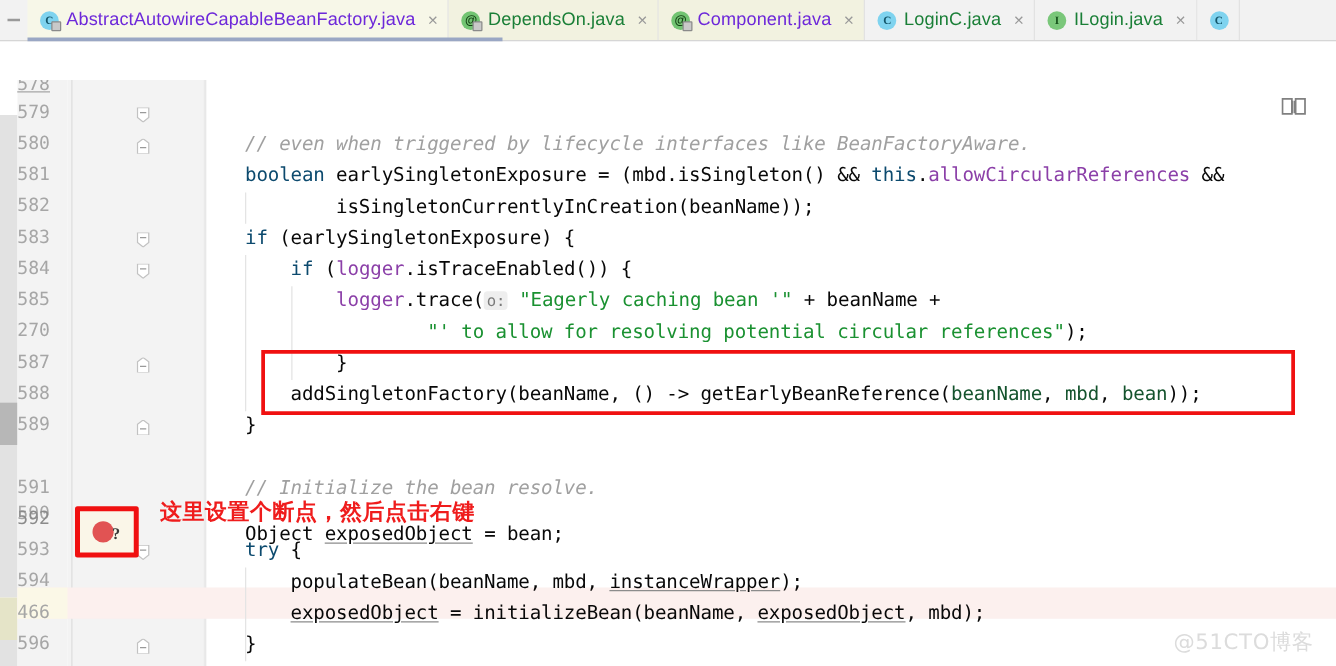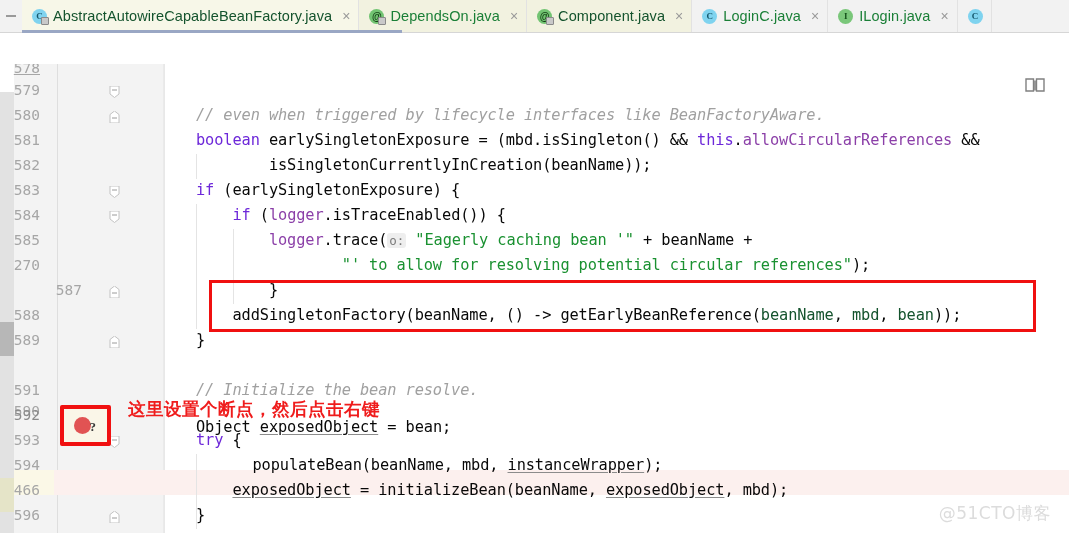--- a/index.html
+++ b/index.html
@@ -25,21 +25,21 @@
     display:flex;align-items:center;gap:6px;padding:0 8px 0 10px;
     font-size:15px;color:#2b2b2b;white-space:nowrap;position:relative;
     border-right:1px solid #e2e2e2;
   }
   .tab.active{background:#f7f7e8;}
   .tab.yellowish{background:#f2f2e0;}
   .tab.plain{background:#f2f2f2;}
   .tab .label{font-size:14.5px;letter-spacing:.1px;}
   .tab.active .label{color:#1d1d1d;}
   .tab .label.green{color:#1a7f37;}
-  .tab .label.dark{color:#14532d;}
+  .tab .label.dark{color:#6d28d9;}
   .tab .close{
     color:#999;font-size:14px;margin-left:4px;line-height:1;
   }
   .icon-c,.icon-i{
     width:15px;height:15px;border-radius:50%;
     display:inline-flex;align-items:center;justify-content:center;
     font-size:9px;font-weight:bold;font-family:"Liberation Serif",serif;
     flex:0 0 auto;
   }
   .icon-c{background:#7fd3ef;color:#14566b;}
@@ -109,21 +109,21 @@
     position:absolute;left:109px;width:11px;height:11px;
   }
   .fold svg{display:block;}
 
   .code{
     position:absolute;left:196px;
     font-family:"DejaVu Sans Mono","Liberation Mono",monospace;
     font-size:15.3px;color:#080808;white-space:pre;letter-spacing:-0.1px;
   }
   .cmt{color:#a0a0a0;font-style:italic;}
-  .kw{color:#6d28d9;}
+  .kw{color:#0c4a6e;}
   .str{color:#1a9131;}
   .fld{color:#8b3fa8;}
   .param{color:#14532d;}
   .under{text-decoration:underline;text-decoration-color:#8c8c8c;text-underline-offset:2px;}
   .hint{
     background:#eeeeee;color:#7a7a7a;border-radius:3px;padding:0 2px;
     font-size:12.5px;font-family:"DejaVu Sans Mono","Liberation Mono",monospace;
   }
 
   
@@ -267,21 +267,21 @@
     <div class="iguide" style="left:196px;top:140px;height:125px;"></div>
     <div class="code" style="top:142px;">    <span class="kw">if</span> (<span class="fld">logger</span>.isTraceEnabled()) {</div>
 
     <div class="lnum" style="top:168px;">585</div>
     <div class="iguide" style="left:233px;top:165px;height:75px;"></div>
     <div class="code" style="top:167px;">        <span class="fld">logger</span>.trace(<span class="hint">o:</span> <span class="str">"Eagerly caching bean '"</span> + beanName +</div>
 
     <div class="lnum" style="top:193px;">270</div>
     <div class="code" style="top:192px;">                <span class="str">"' to allow for resolving potential circular references"</span>);</div>
 
-    <div class="lnum" style="top:218px;margin-left:42px;">587</div>
+    <div class="lnum" style="top:218px;">587</div>
     <div class="fold" style="top:222px;">
       <svg width="11" height="12" viewBox="0 0 11 12">
           <path d="M5.5 0L10 3.5V12H1V3.5z" fill="#fff" stroke="#c2c2c2"></path>
           <path d="M3 7h5" stroke="#9a9a9a" stroke-width="1"></path>
         </svg>
     </div>
     <div class="code" style="top:217px;">        }</div>
 
     <div class="lnum" style="top:243px;">588</div>
     <div class="code" style="top:242px;">    addSingletonFactory(beanName, () -&gt; getEarlyBeanReference(<span class="param">beanName</span>, <span class="param">mbd</span>, <span class="param">bean</span>));</div>
@@ -307,21 +307,21 @@
     <div class="fold" style="top:372px;">
       <svg width="11" height="12" viewBox="0 0 11 12">
           <path d="M1 0h9v8l-4.5 3.5L1 8z" fill="#fff" stroke="#c2c2c2"></path>
           <path d="M3 4h5" stroke="#9a9a9a" stroke-width="1"></path>
         </svg>
     </div>
     <div class="code" style="top:367px;"><span class="kw">try</span> {</div>
 
     <div class="lnum" style="top:393px;">594</div>
     <div class="iguide" style="left:196px;top:390px;height:75px;"></div>
-    <div class="code" style="top:392px;margin-left:20px;">    populateBean(beanName, mbd, <span class="under">instanceWrapper</span>);</div>
+    <div class="code" style="top:392px;">    populateBean(beanName, mbd, <span class="under">instanceWrapper</span>);</div>
 
     <div class="lnum" style="top:418px;">466</div>
     <div class="code" style="top:417px;">    <span class="under">exposedObject</span> = initializeBean(beanName, <span class="under">exposedObject</span>, mbd);</div>
 
     <div class="lnum" style="top:443px;">596</div>
     <div class="fold" style="top:447px;">
       <svg width="11" height="12" viewBox="0 0 11 12">
           <path d="M5.5 0L10 3.5V12H1V3.5z" fill="#fff" stroke="#c2c2c2"></path>
           <path d="M3 7h5" stroke="#9a9a9a" stroke-width="1"></path>
         </svg>

